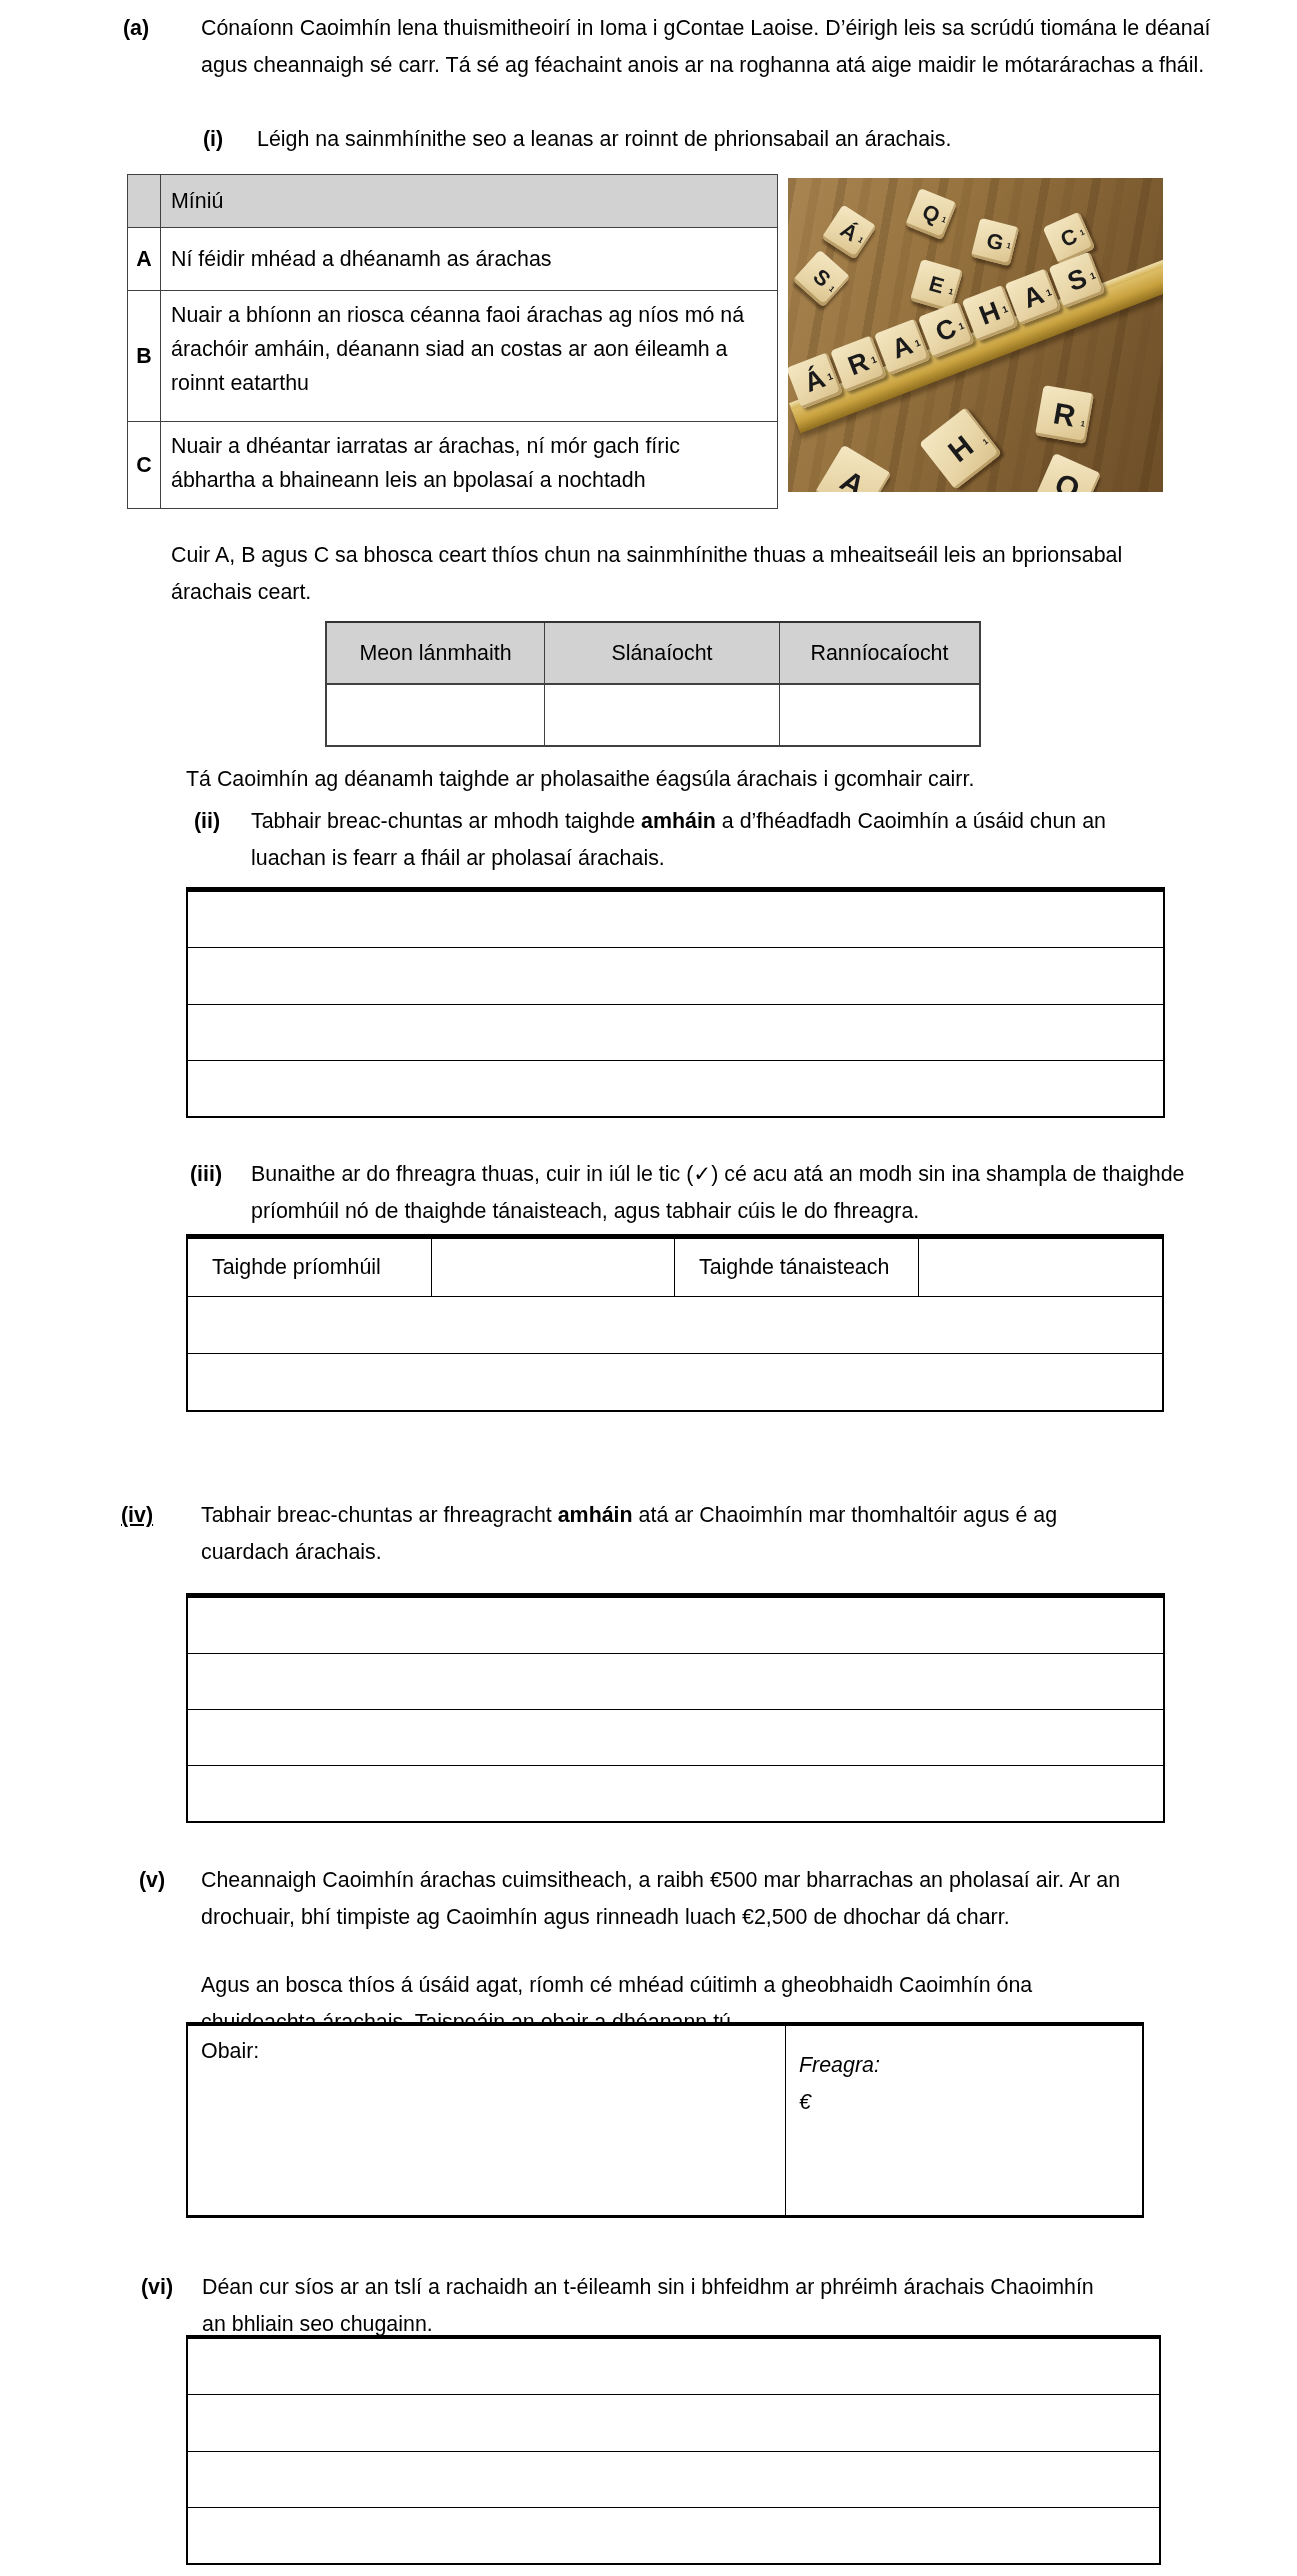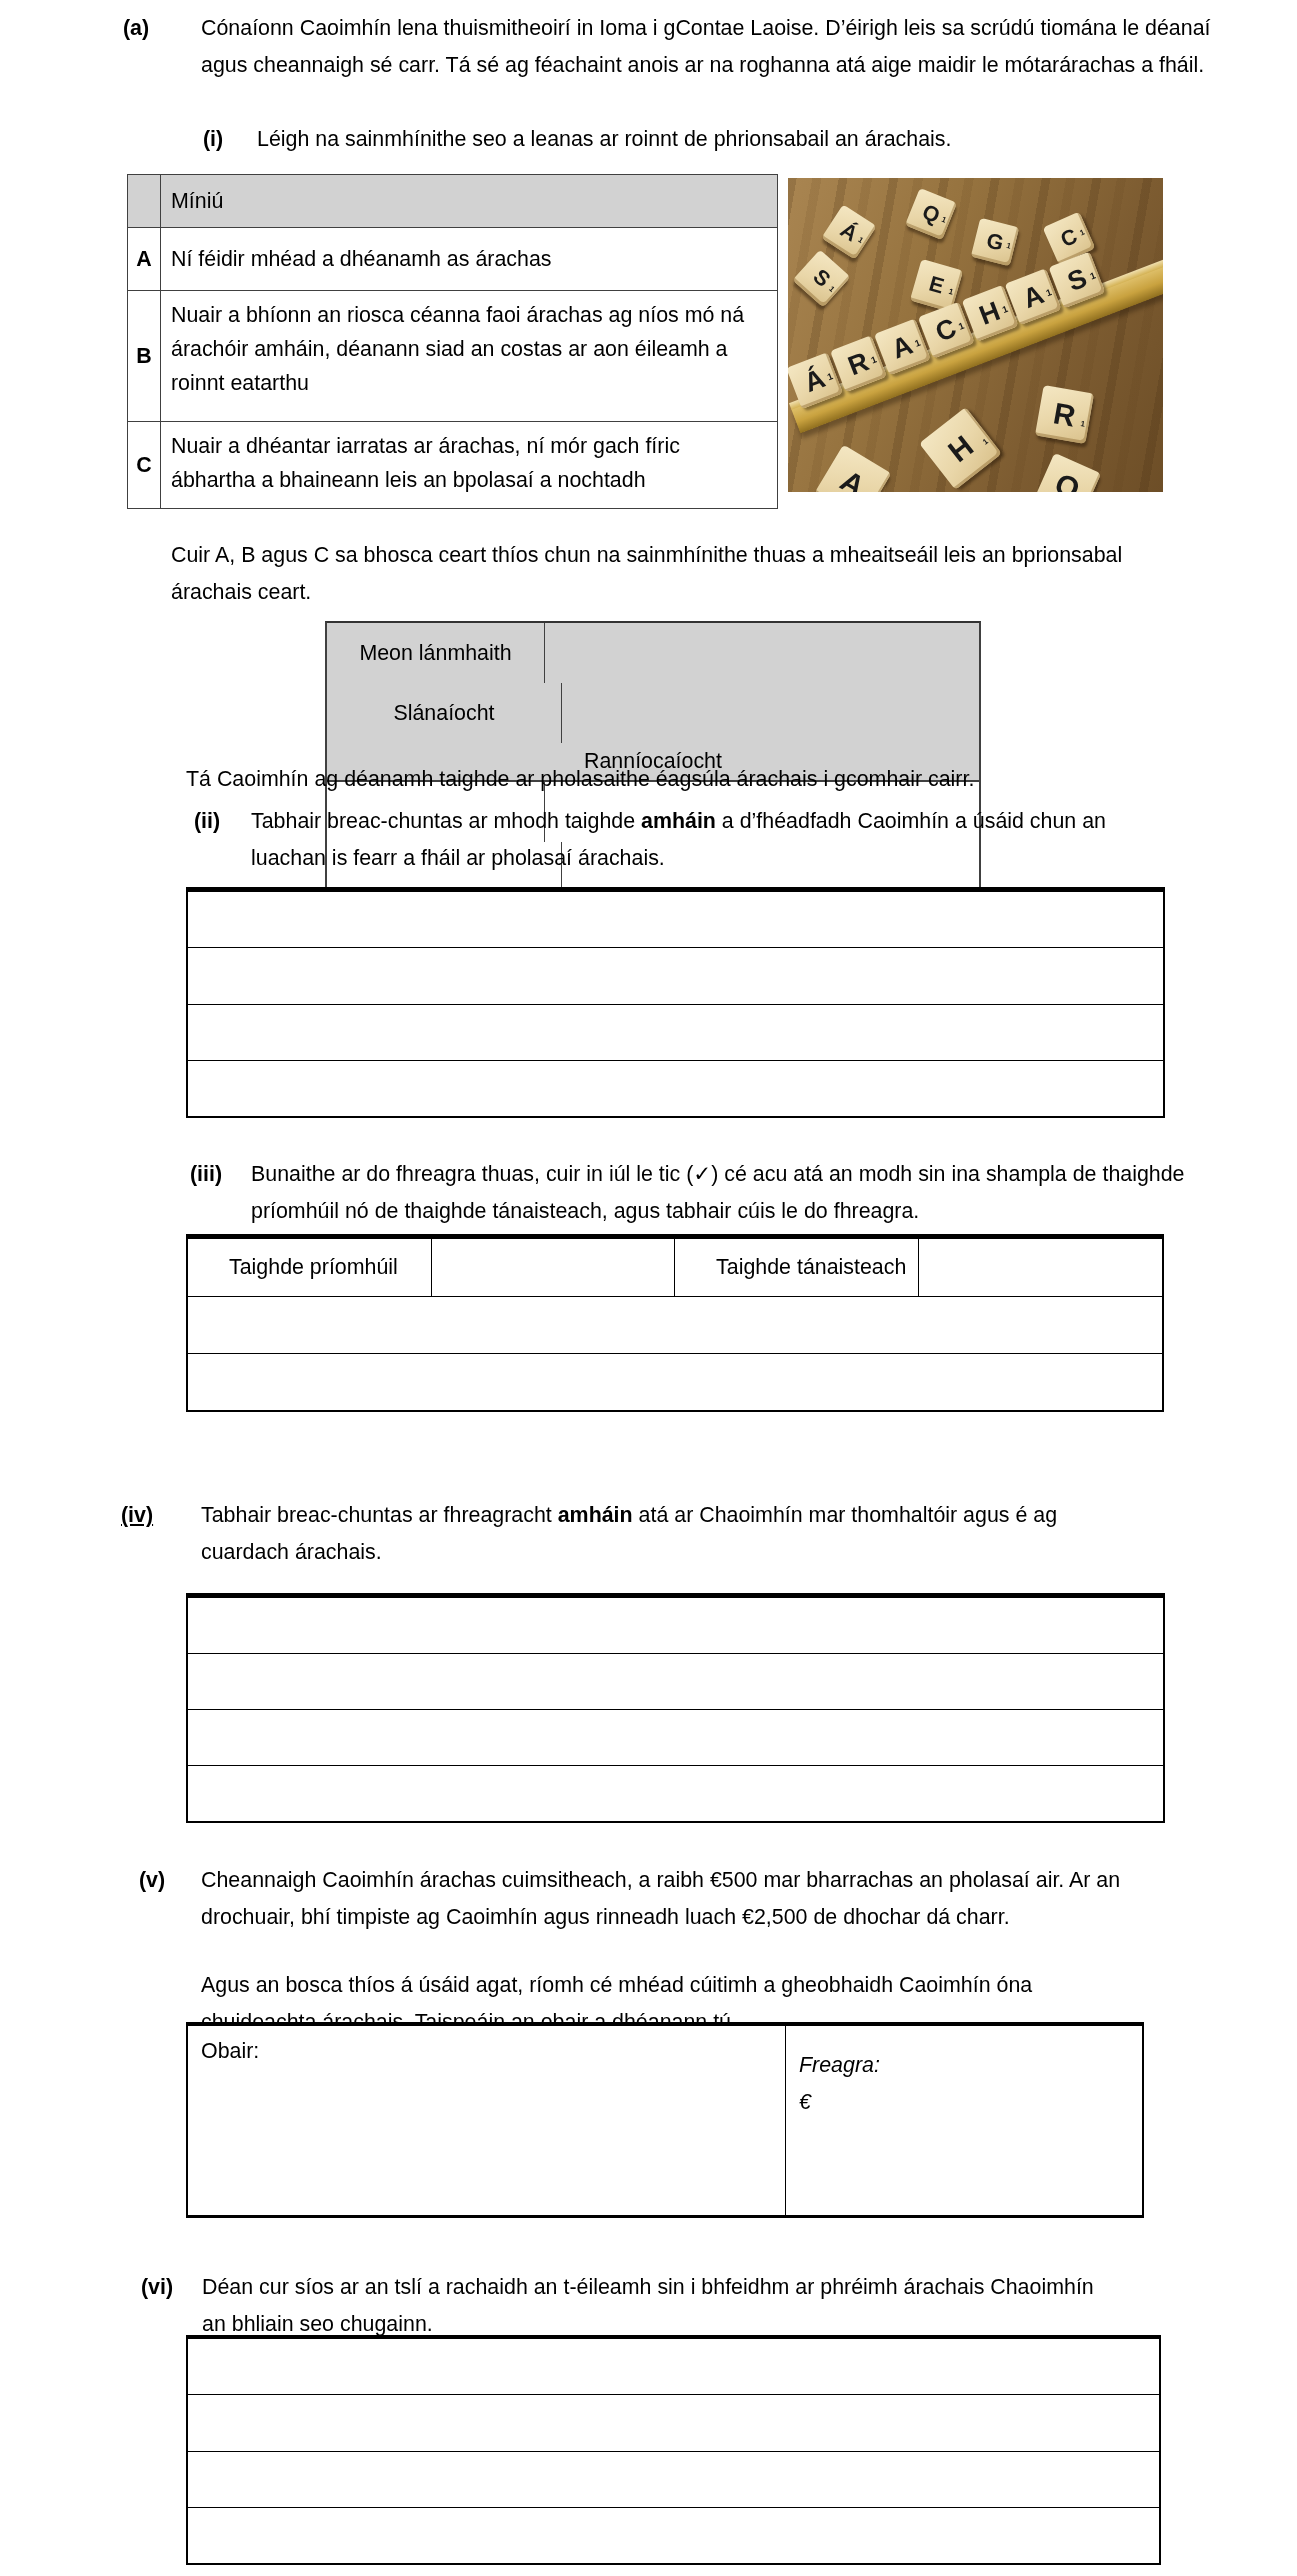--- a/index.html
+++ b/index.html
@@ -15,30 +15,30 @@
   .mtable{position:absolute;left:127px;top:174px;width:651px;border:1.4px solid #404040;box-sizing:border-box;background:#fff;}
   .mtable .mrow{display:flex;border-top:1.4px solid #404040;box-sizing:border-box;}
   .mtable .mrow:first-child{border-top:none;}
   .mtable .mkey{width:33px;flex:0 0 33px;border-right:1.4px solid #404040;display:flex;align-items:center;justify-content:center;font-weight:bold;box-sizing:border-box;}
   .mtable .mtxt{flex:1;padding:7.1px 10px;line-height:34px;box-sizing:border-box;}
   .mhead{background:#d2d2d2;height:52px;}
   .mhead .mkey{font-weight:normal;}
   .mhead .mtxt{display:flex;align-items:center;padding-top:0;padding-bottom:0;}
   
   .ticktable{position:absolute;left:325px;top:621px;width:656px;border:2.1px solid #404040;box-sizing:border-box;background:#fff;border-top:2.9px solid #333;}
-  .ticktable .trow{display:flex;flex-direction:column;}
+  .ticktable .trow{display:flex;}
   .ticktable .thead{background:#d2d2d2;border-bottom:2.1px solid #404040;}
   .ticktable .tcell{box-sizing:border-box;border-right:1.4px solid #404040;display:flex;align-items:center;justify-content:center;height:60px;}
   .ticktable .tcell:last-child{border-right:none;}
   .tc1{width:218px;} .tc2{width:235px;} .tc3{flex:1;}
   
   .iiitable{position:absolute;left:186px;top:1234px;width:978px;border:2.1px solid #000;border-top:5px solid #000;box-sizing:border-box;background:#fff;}
   .iiitable .irow{display:flex;height:57px;border-top:1.4px solid #000;box-sizing:border-box;}
   .iiitable .irow:first-child{border-top:none;}
-  .iiitable .icell{box-sizing:border-box;display:flex;align-items:center;padding-left:12px;margin-left:29px;}
+  .iiitable .icell{box-sizing:border-box;display:flex;align-items:center;padding-left:24px;}
   .iiitable .ic{width:25%;border-right:1.4px solid #000;}
   .iiitable .ic:last-child{border-right:none;}
   
   .workbox{position:absolute;left:186px;top:2022px;width:958px;height:196px;border:2.1px solid #000;border-top:4.3px solid #000;border-bottom:3.6px solid #000;box-sizing:border-box;display:flex;background:#fff;}
   .workbox .wleft{width:598px;border-right:1.4px solid #000;box-sizing:border-box;padding:7.1px 13px;}
   .workbox .wright{flex:1;box-sizing:border-box;padding:21px 13px;font-style:italic;}
   
   .photo{position:absolute;left:788px;top:178px;width:375px;height:314px;overflow:hidden;
          background:
            repeating-linear-gradient(100deg, rgba(61,38,13,0.18) 0 8.6px, rgba(0,0,0,0) 8.6px 24px, rgba(90,60,25,0.12) 24px 33px, rgba(0,0,0,0) 33px 50px),

